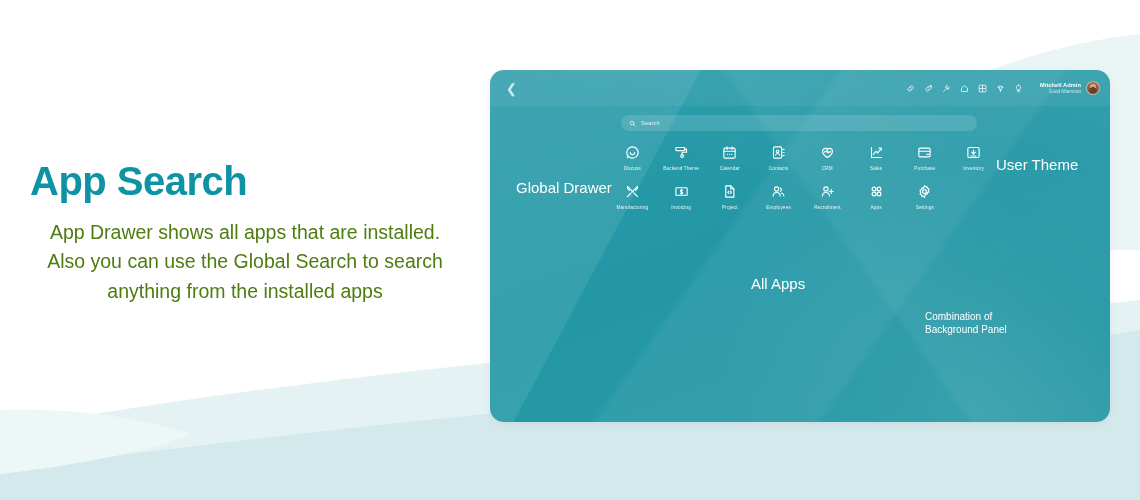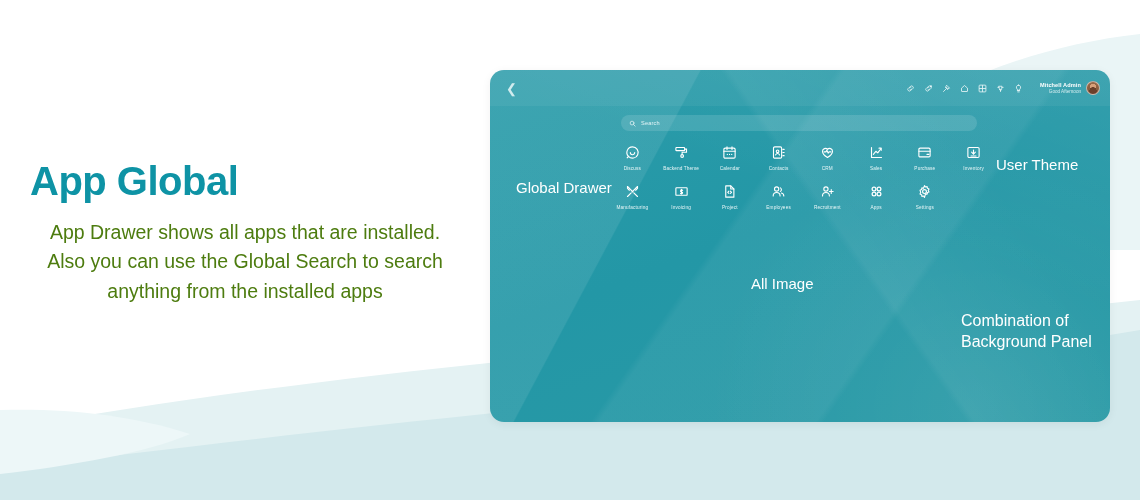--- a/index.html
+++ b/index.html
@@ -84,36 +84,36 @@
   .app .glyph { width: 20px; height: 20px; display: flex; align-items: center; justify-content: center; }
   .app .glyph svg { display: block; }
   .app .alabel { color: #eaf7f8; font-size: 4.7px; letter-spacing: .15px; white-space: nowrap; }
 
   
   .ann { position: absolute; color: #ffffff; font-size: 14px; line-height: 1.32; }
   .callout-svg { position: absolute; inset: 0; width: 1140px; height: 500px; pointer-events: none; }
   .label-global { left: 516px; top: 178px; font-size: 15px; color: #ffffff; }
   .label-allapps { left: 751px; top: 274px; font-size: 15px; color: #ffffff; }
   .label-user { left: 996px; top: 155px; font-size: 15px; color: #ffffff; }
-  .label-combo { left: 925px; top: 310px; font-size: 16px; color: #ffffff; margin-left: 36px; }
+  .label-combo { left: 925px; top: 310px; font-size: 10px; color: #ffffff; }
 </style>
 </head>
 <body>
 
 <div id="stage">
 
   <svg class="bg-waves" viewBox="0 0 1140 500" preserveAspectRatio="none">
     <path d="M1140,34 C1050,44 960,74 900,120 C840,166 800,210 760,250 L1140,250 Z" fill="#eaf5f6"></path>
     <path d="M0,430 C180,398 380,372 600,352 C800,334 980,318 1140,300 L1140,500 L0,500 Z" fill="#e4f2f3"></path>
     <path d="M0,470 C200,444 420,420 660,396 C870,375 1010,352 1140,330 L1140,500 L0,500 Z" fill="#d3e9ec"></path>
     <path d="M0,410 C60,408 130,414 190,434 C150,452 70,466 0,474 Z" fill="#edf7f8"></path>
   </svg>
 
   <div class="left-copy">
-    <div class="headline">App Global</div>
+    <div class="headline">App Search</div>
     <div class="subcopy">App Drawer shows all apps that are installed. Also you can use the Global Search to search anything from the installed apps</div>
   </div>
 
   <svg class="callout-svg" viewBox="0 0 1140 500">
 
     <path d="M629,121 L575,121 L575,170" stroke="#ffffff" stroke-width="1.4" fill="none"></path>
     <circle cx="575" cy="170" r="2.6" fill="#ffffff"></circle>
 
     <path d="M778,212 L778,268" stroke="#ffffff" stroke-width="1.4" fill="none"></path>
     <circle cx="778" cy="212" r="2.6" fill="#ffffff"></circle>
@@ -354,20 +354,20 @@
             <path d="M12 2.6l1.6 2.2 2.6-.6.5 2.7 2.5 1-1.2 2.4 1.2 2.4-2.5 1-.5 2.7-2.6-.6L12 21.4l-1.6-2.2-2.6.6-.5-2.7-2.5-1 1.2-2.4L4.8 9.9l2.5-1 .5-2.7 2.6.6z"></path>
           </svg>
         </span>
         <span class="alabel">Settings</span>
       </div>
 
     </div>
   </div>
 
   <div class="ann label-global">Global Drawer</div>
-  <div class="ann label-allapps">All Image</div>
+  <div class="ann label-allapps">All Apps</div>
   <div class="ann label-user">User Theme</div>
   <div class="ann label-combo">
     <div>Combination of</div>
     <div>Background Panel</div>
   </div>
 
 </div>
 
 </body></html>

